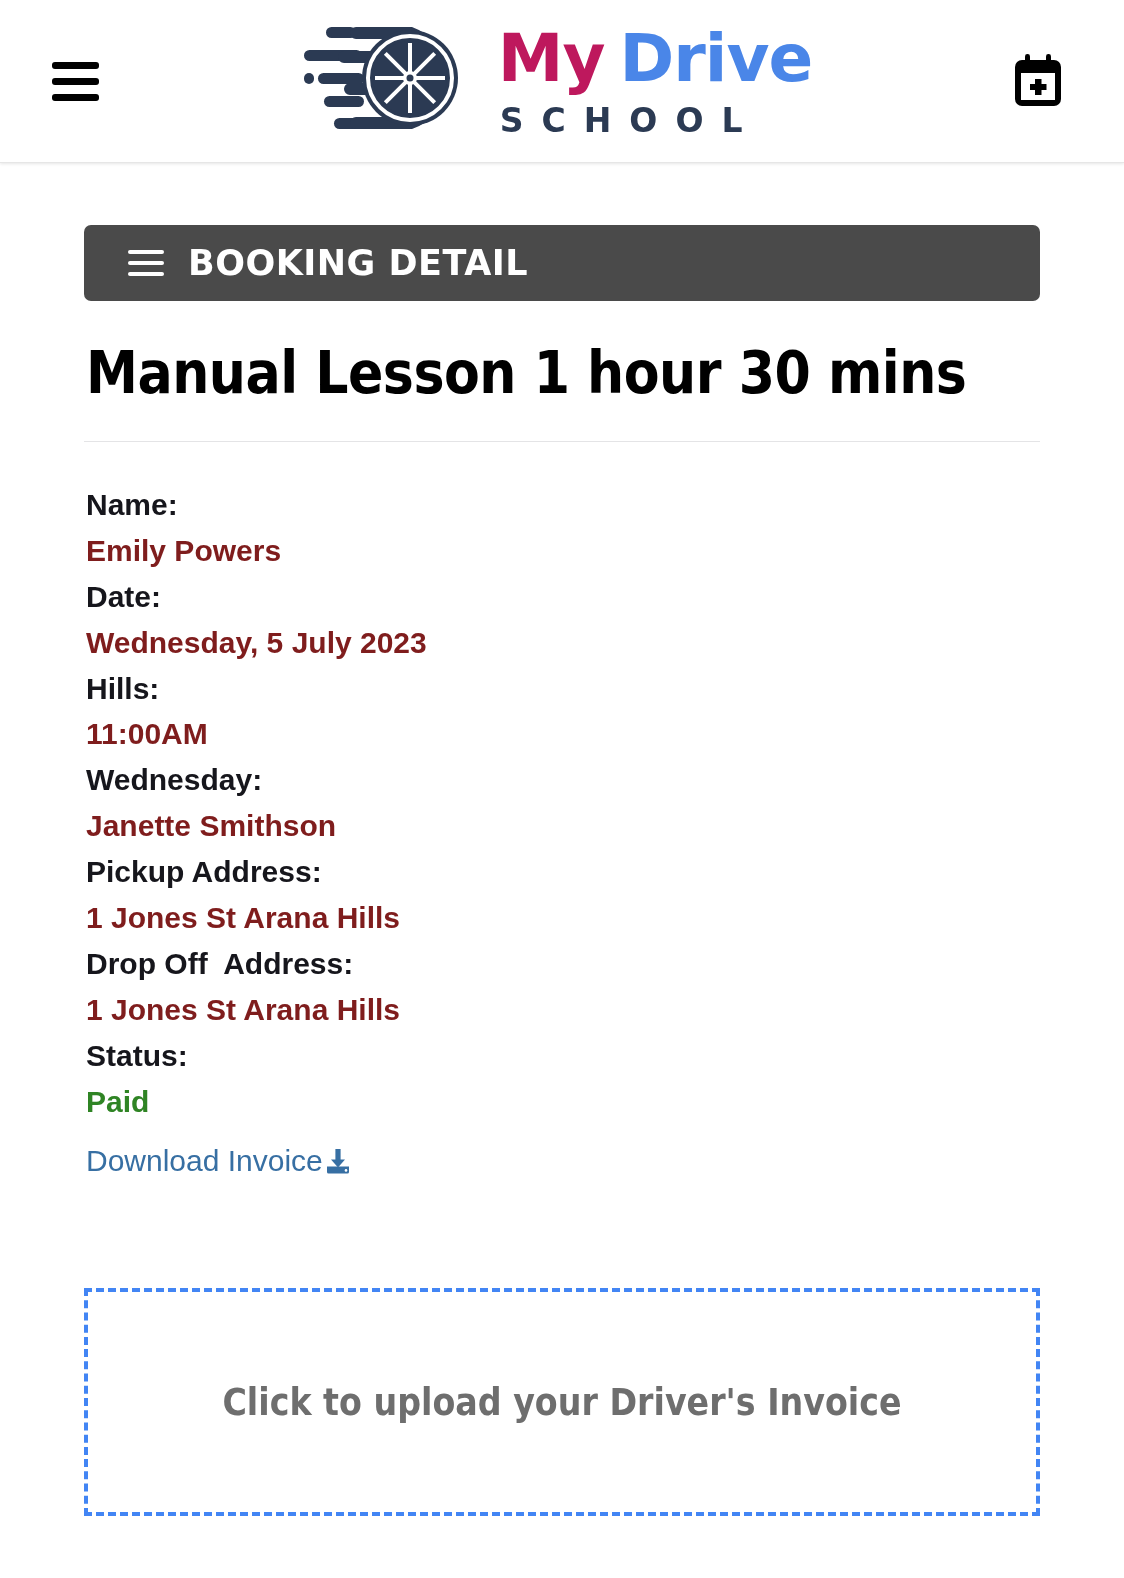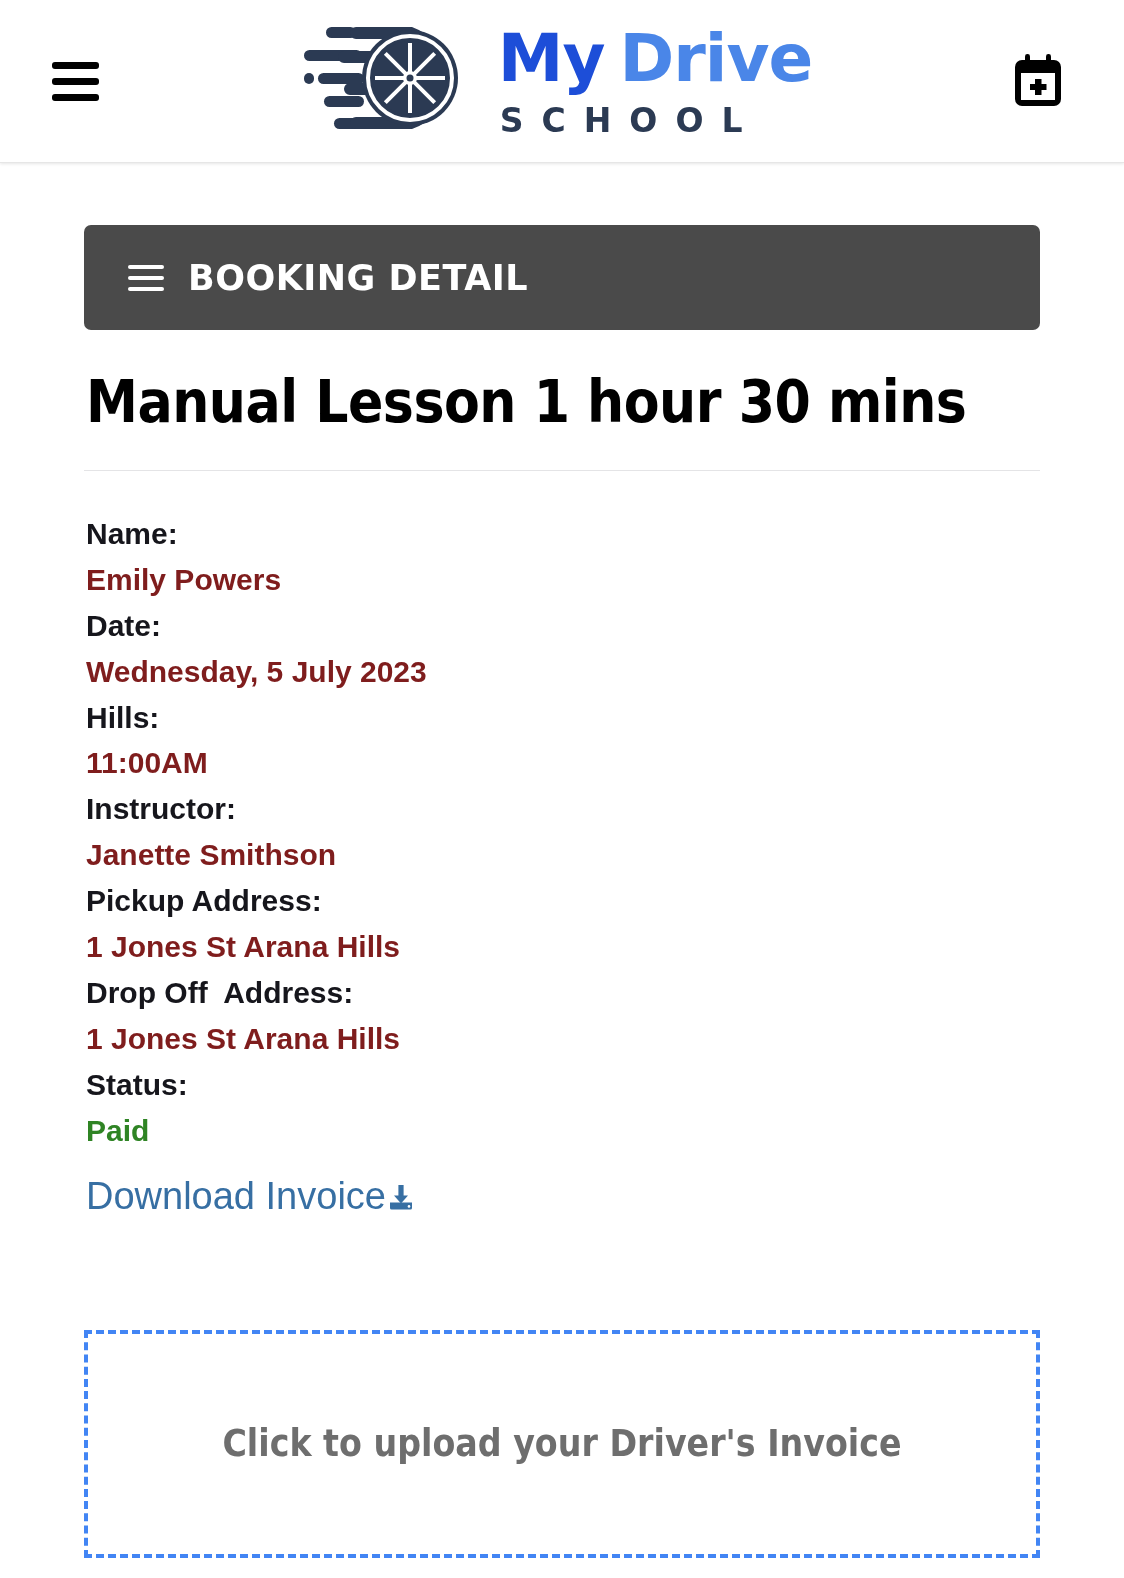--- a/index.html
+++ b/index.html
@@ -62,21 +62,21 @@
   }
   .logo-mark { width: 180px; height: 124px; display: block; flex: none; }
   .logo-text { display: flex; flex-direction: column; line-height: 1; }
   .logo-line1 {
     font-family: "DejaVu Sans", sans-serif;
     font-size: 66px;
     font-weight: 700;
     letter-spacing: -1px;
     white-space: nowrap;
   }
-  .logo-my { color: #1d4ed8; text-align: right; }
+  .logo-my { color: #be185d; text-align: right; }
   .logo-drive { color: #4a86e8; margin-left: 15px; }
   .logo-line2 {
     font-family: "DejaVu Sans", sans-serif;
     font-size: 33px;
     font-weight: 600;
     color: #2b3a53;
     letter-spacing: 18px;
     margin-top: 12px;
     margin-left: 2px;
     white-space: nowrap;
@@ -95,21 +95,21 @@
     margin-right: 16px;
   }
 
   
   .page {
     padding: 0 84px;
   }
 
   .section-bar {
     margin-top: 62px;
-    height: 105px;
+    height: 76px;
     background: #4a4a4a;
     border-radius: 7px;
     display: flex;
     align-items: center;
     padding-left: 44px;
     gap: 24px;
     cursor: pointer;
   }
   .bar-ham {
     display: flex;
@@ -169,21 +169,21 @@
   .field-value.status-paid {
     color: #2f8424;
     font-weight: 700;
   }
 
   .invoice-link {
     display: inline-flex;
     align-items: center;
     margin-top: 14px;
     color: #376fa3;
-    font-size: 38px;
+    font-size: 30px;
     text-decoration: none;
     cursor: pointer;
     line-height: 1.53;
   }
 
   .dropzone {
     margin: 104px 0 0 0;
     height: 228px;
     border: 4px dashed #4285f4;
     display: flex;
@@ -278,21 +278,21 @@
       <div class="field-label">Date:</div>
       <div class="field-value">Wednesday, 5 July 2023</div>
     </div>
 
     <div class="field">
       <div class="field-label">Hills:</div>
       <div class="field-value">11:00AM</div>
     </div>
 
     <div class="field">
-      <div class="field-label">Instructor:</div>
+      <div class="field-label">Wednesday:</div>
       <div class="field-value">Janette Smithson</div>
     </div>
 
     <div class="field">
       <div class="field-label">Pickup Address:</div>
       <div class="field-value">1 Jones St Arana Hills</div>
     </div>
 
     <div class="field">
       <div class="field-label">Drop Off  Address:</div>

